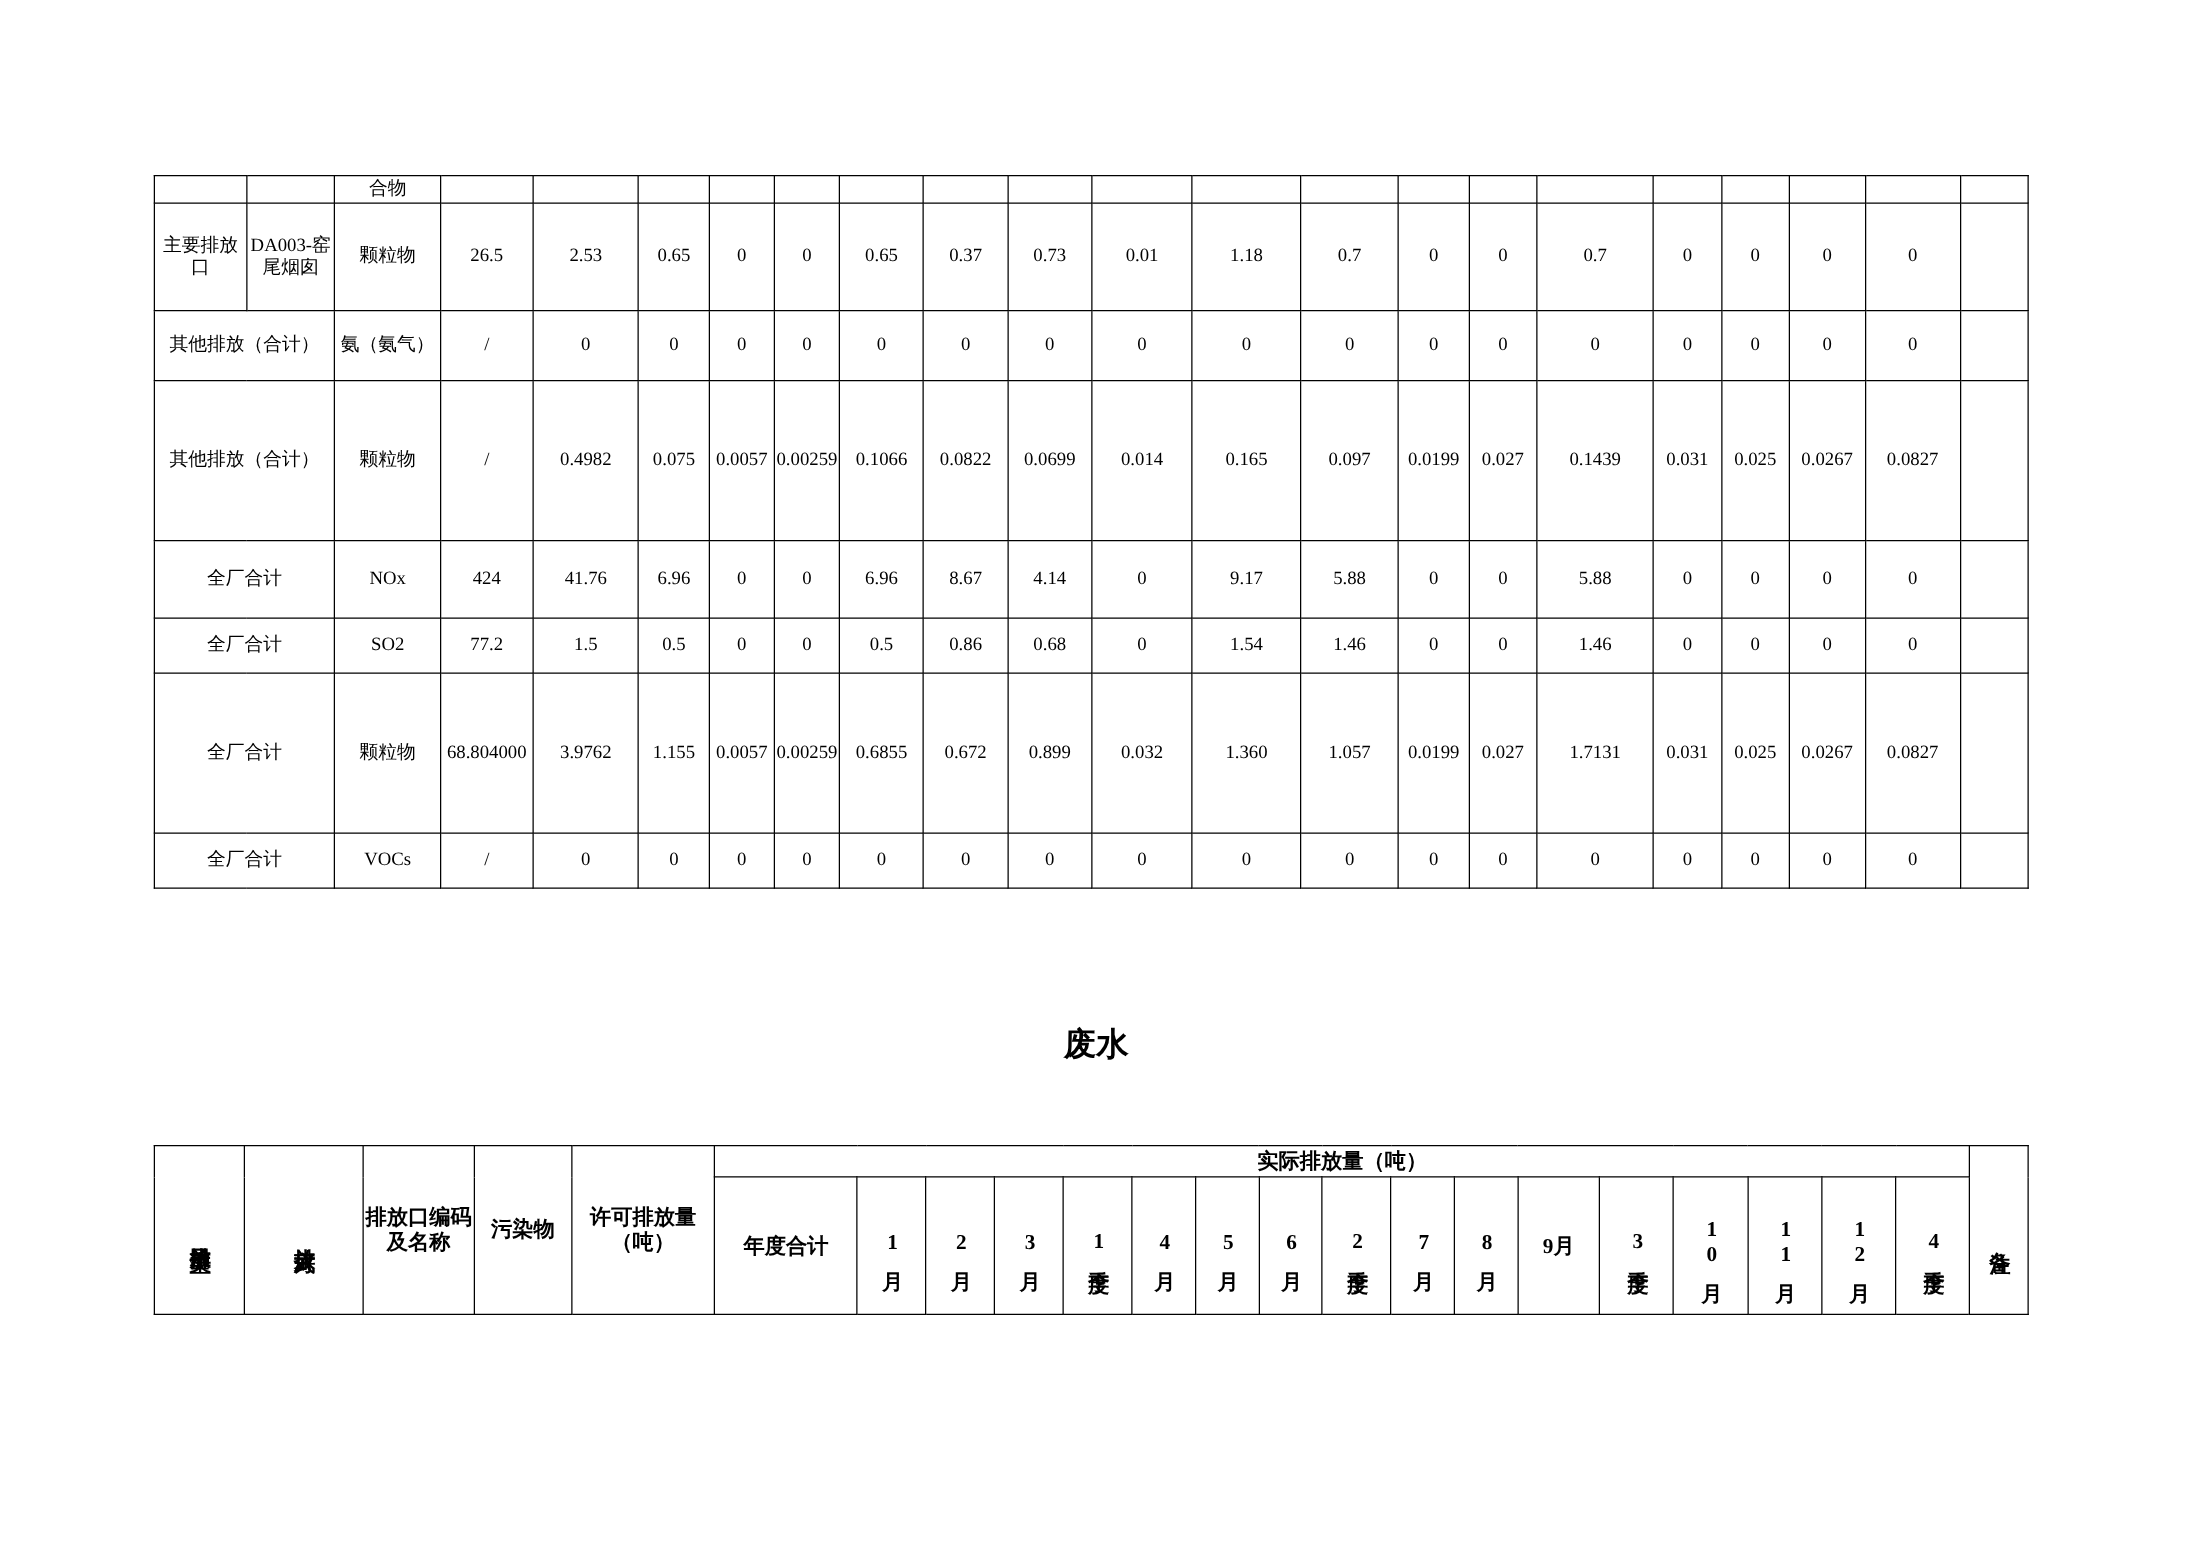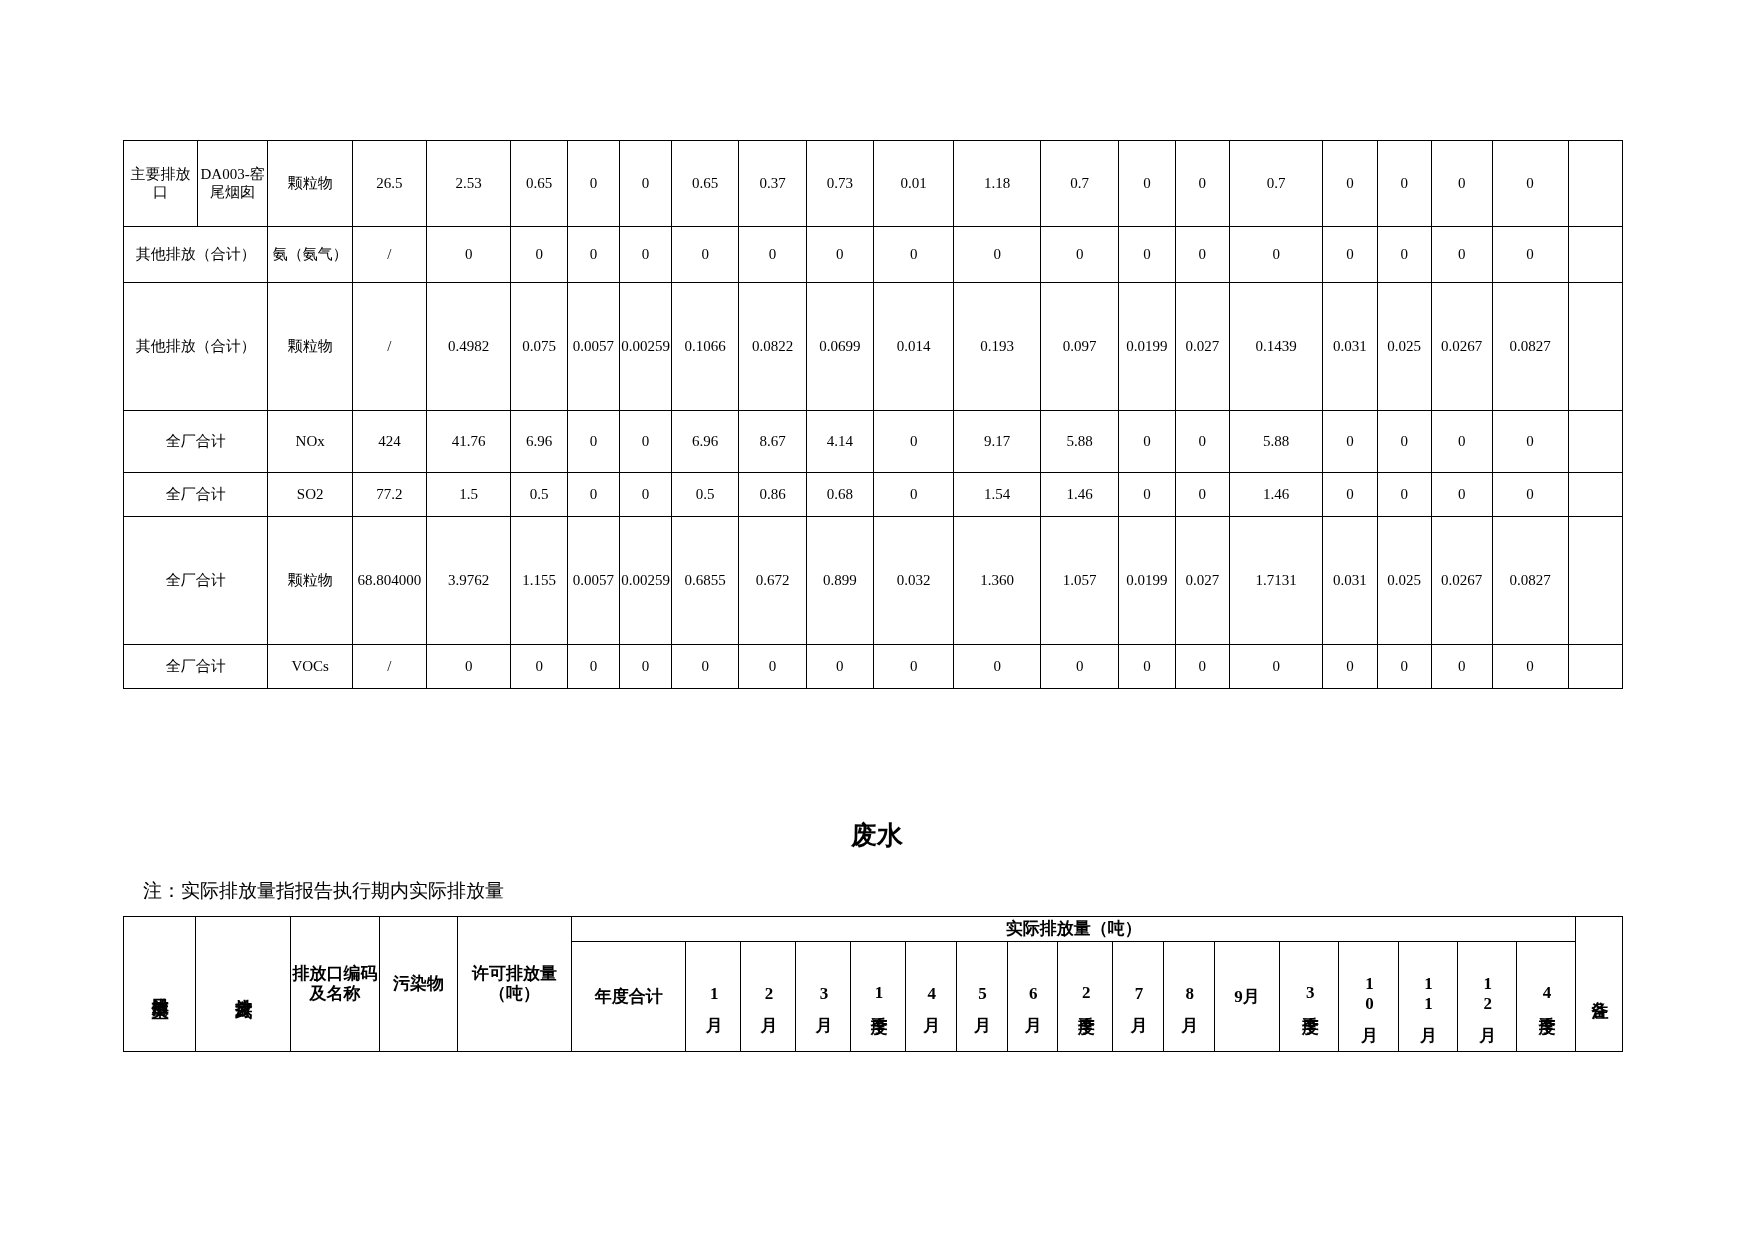--- a/index.html
+++ b/index.html
@@ -135,20 +135,44 @@
         <col style="width:50px">
         <col style="width:86px">
         <col style="width:50px">
         <col style="width:50px">
         <col style="width:56px">
         <col style="width:70px">
         <col style="width:50px">
       </colgroup>
 
       <tbody>
+          <tr>
+        <td></td>
+        <td></td>
+        <td class="cjk">合物</td>
+        <td></td>
+        <td></td>
+        <td></td>
+        <td></td>
+        <td></td>
+        <td></td>
+        <td></td>
+        <td></td>
+        <td></td>
+        <td></td>
+        <td></td>
+        <td></td>
+        <td></td>
+        <td></td>
+        <td></td>
+        <td></td>
+        <td></td>
+        <td></td>
+        <td></td>
+      </tr>
 
       <tr style="height:86px">
         <td class="cjk lbl">主要排放口</td>
         <td class="cjk cell-small">DA003-窑尾烟囱</td>
         <td class="cjk">颗粒物</td>
         <td>26.5</td>
         <td>2.53</td>
         <td>0.65</td>
         <td>0</td>
         <td>0</td>
@@ -197,21 +221,21 @@
         <td class="cjk">颗粒物</td>
         <td>/</td>
         <td>0.4982</td>
         <td>0.075</td>
         <td>0.0057</td>
         <td>0.00259</td>
         <td>0.1066</td>
         <td>0.0822</td>
         <td>0.0699</td>
         <td>0.014</td>
-        <td>0.193</td>
+        <td>0.165</td>
         <td>0.097</td>
         <td>0.0199</td>
         <td>0.027</td>
         <td>0.1439</td>
         <td>0.031</td>
         <td>0.025</td>
         <td>0.0267</td>
         <td>0.0827</td>
         <td></td>
       </tr>
@@ -310,21 +334,20 @@
         <td>0</td>
         <td>0</td>
         <td></td>
       </tr>
     </tbody>
       </table>
   </div>
 
   <div class="section-title">废水</div>
 
-  <div class="note">注：实际排放量指报告执行期内实际排放量</div>
 
   <div class="table-wrap-bottom">
     <table class="grid2">
       <colgroup>
         <col style="width:68px">
         <col style="width:90px">
         <col style="width:84px">
         <col style="width:74px">
         <col style="width:108px">
         <col style="width:108px">

